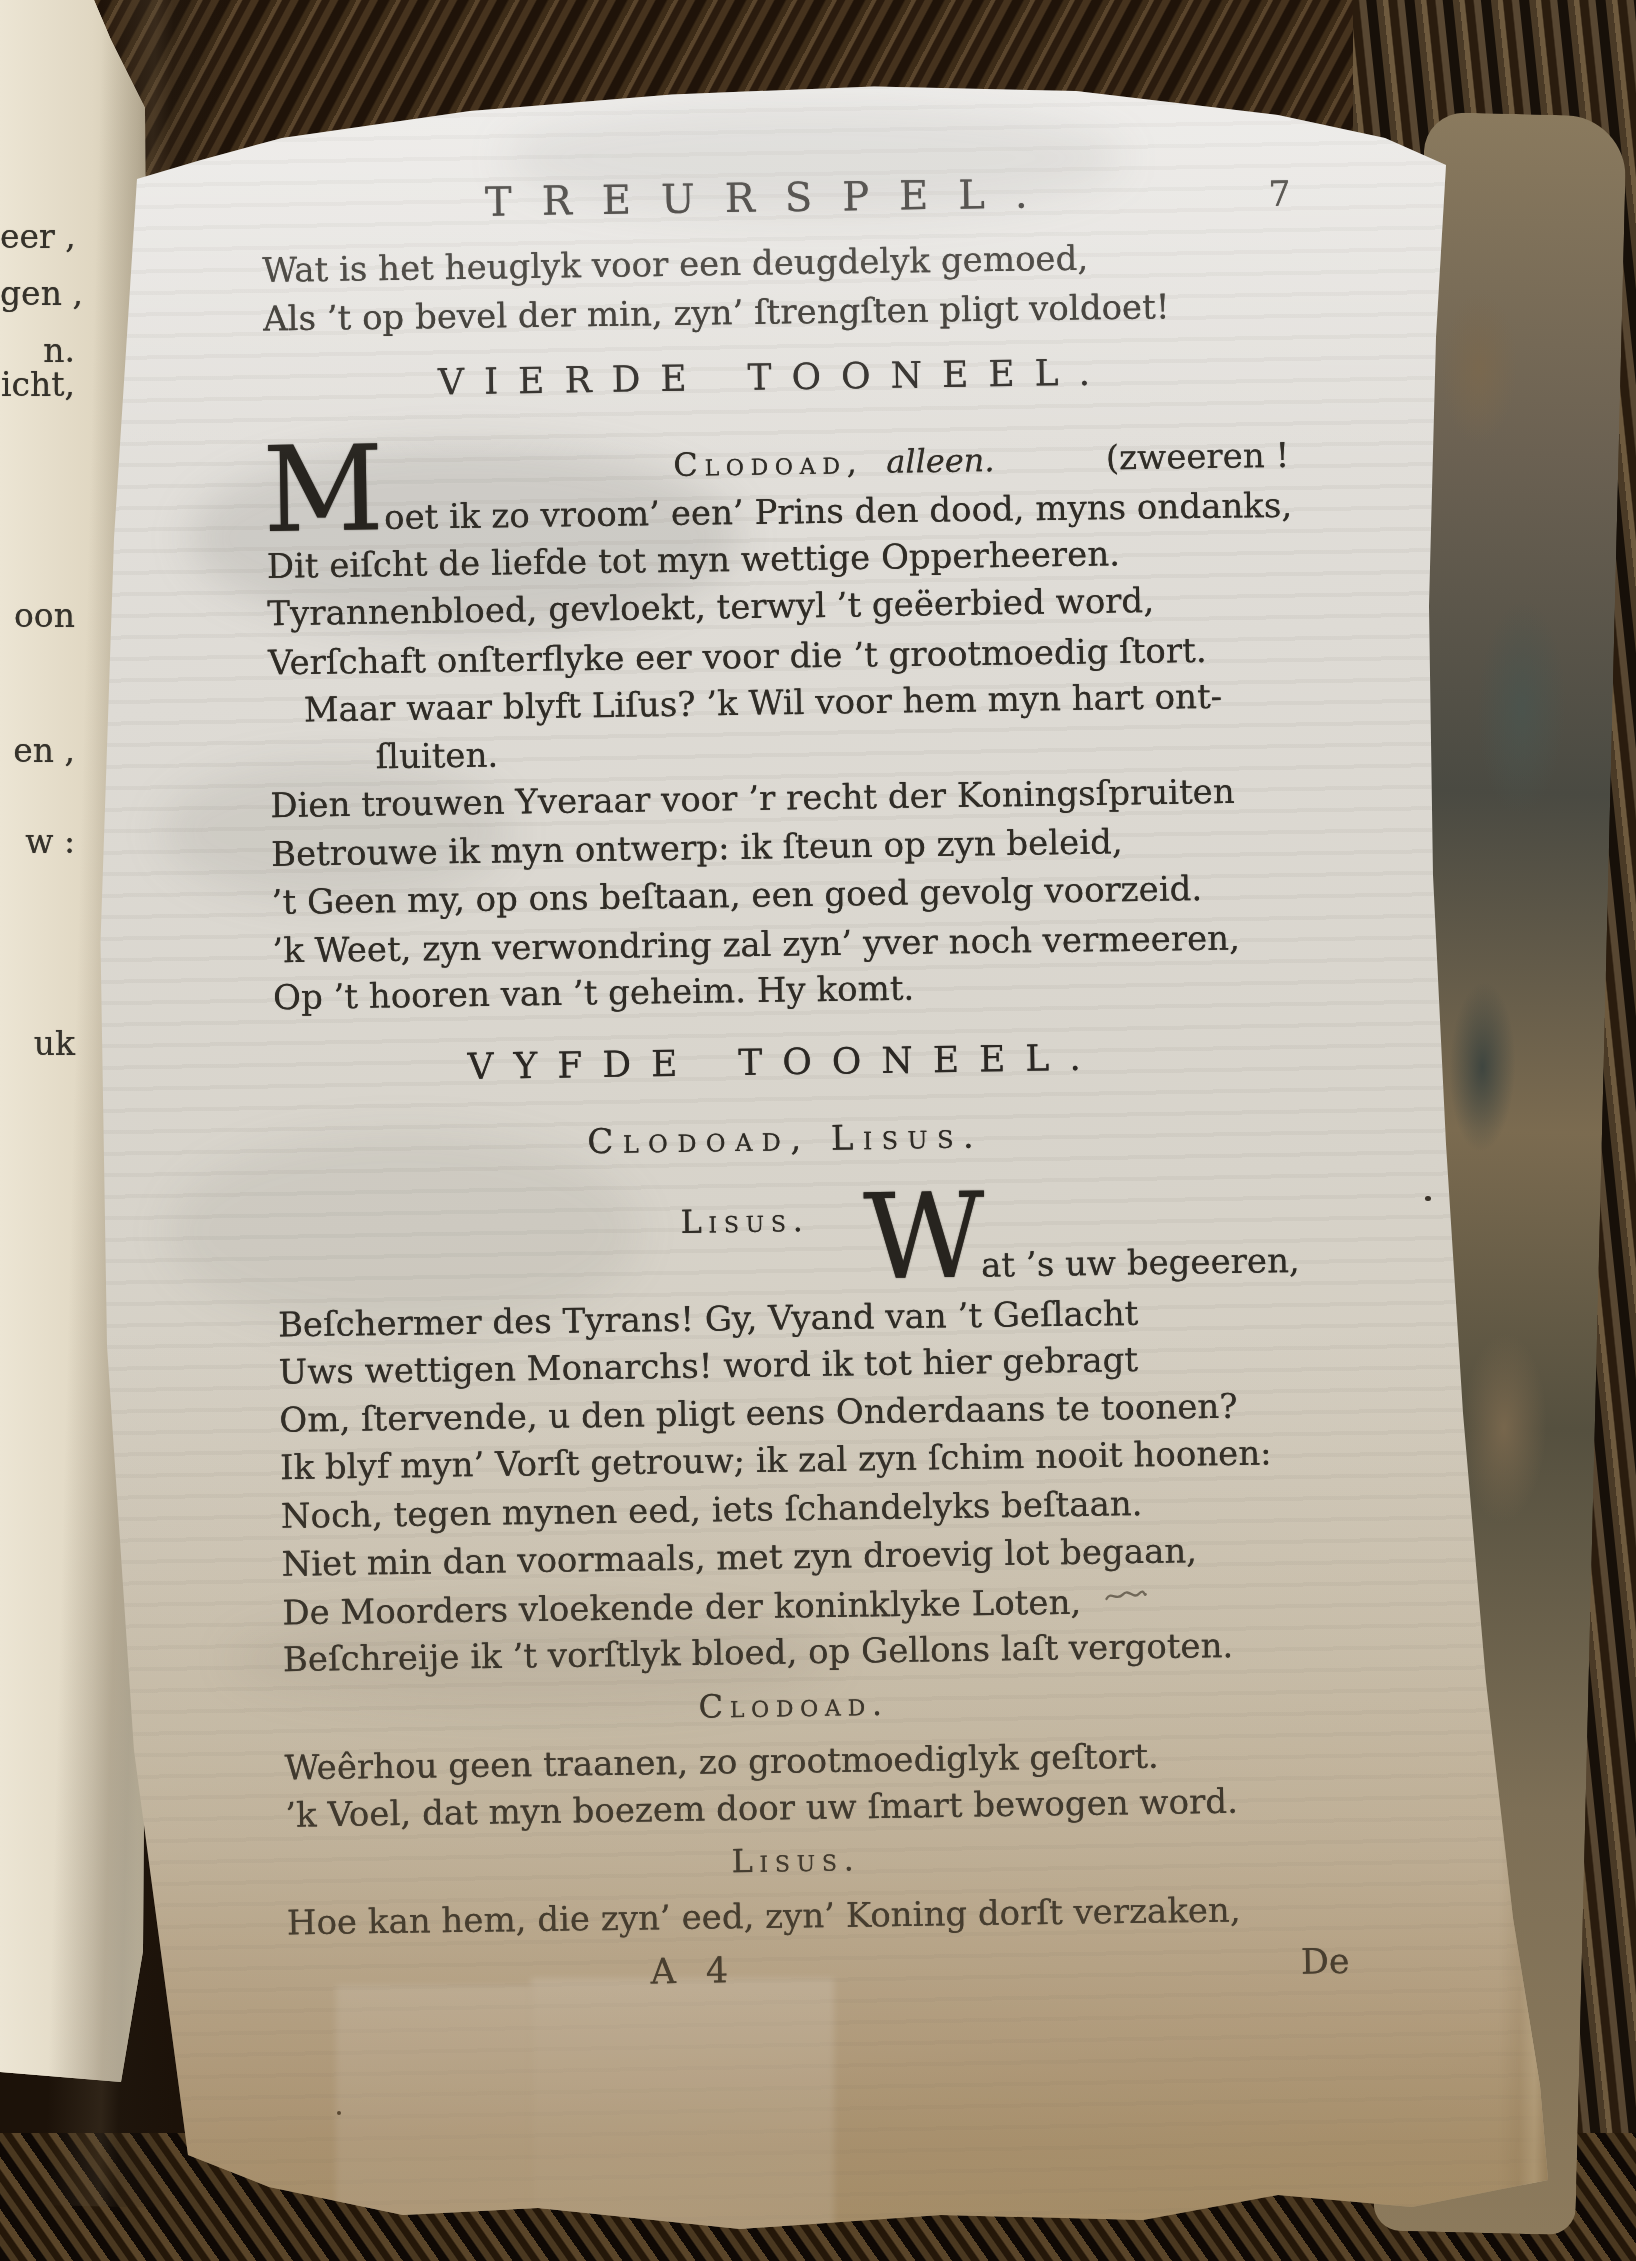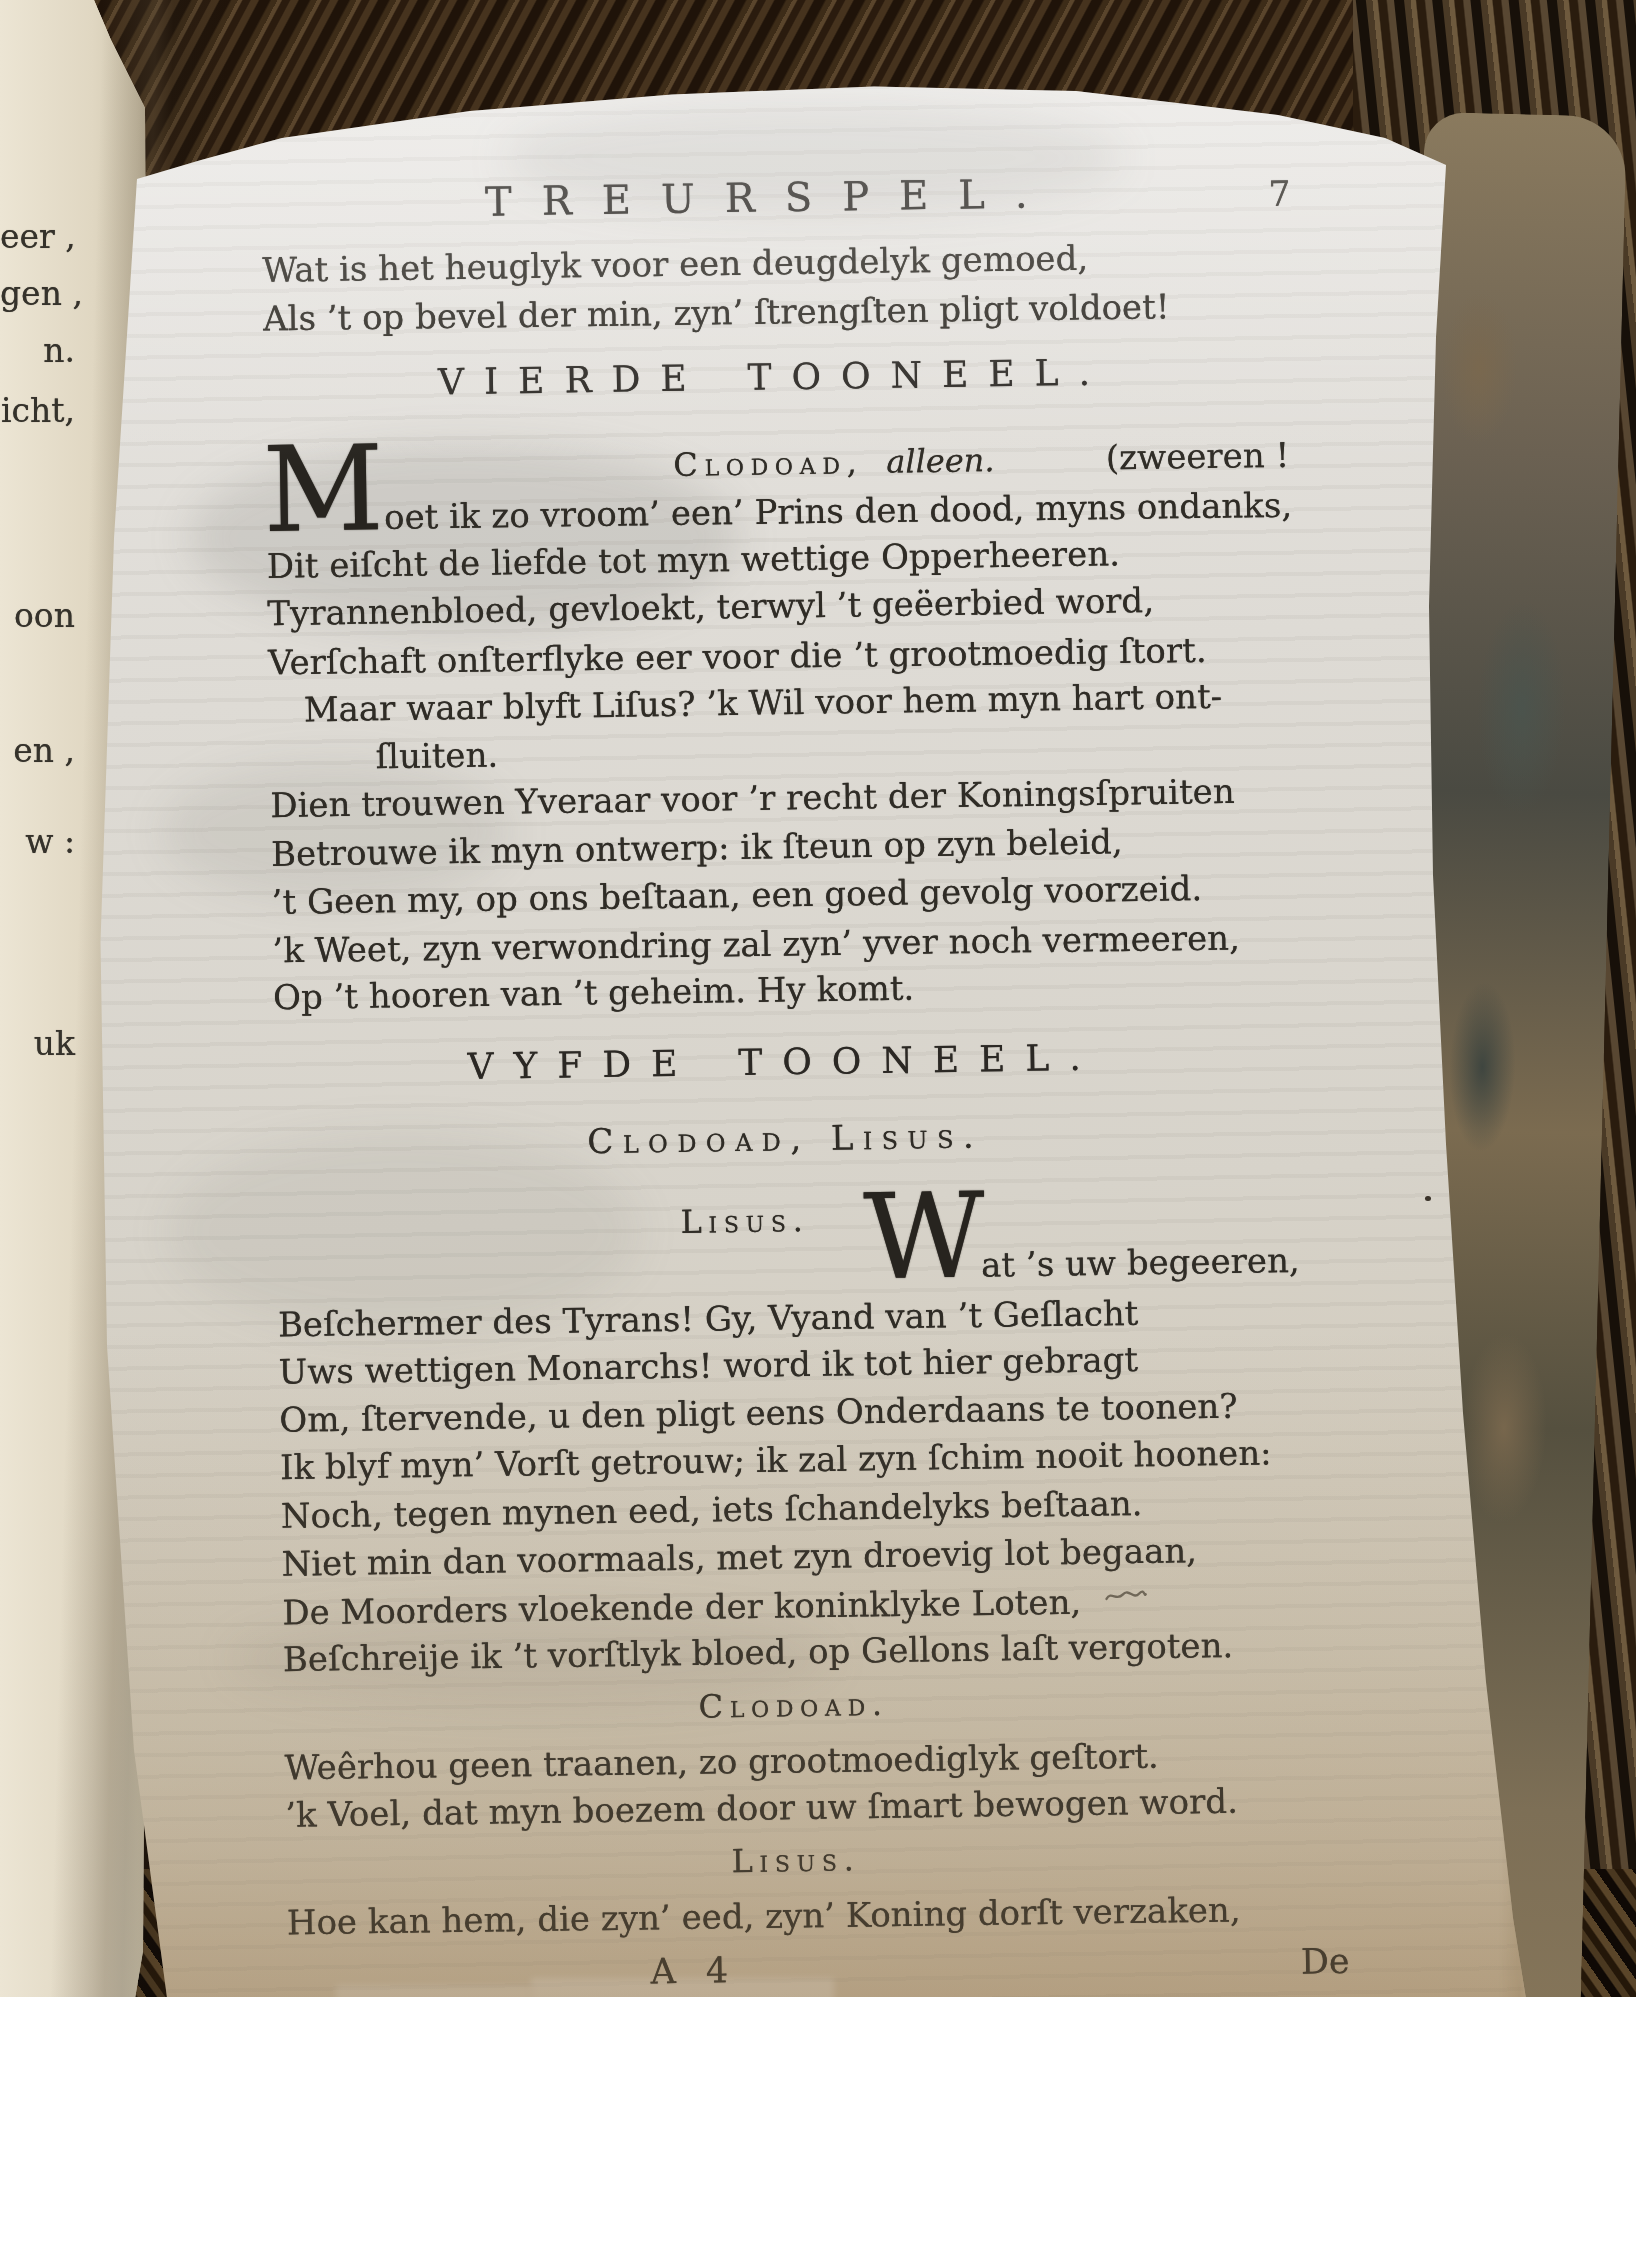--- a/index.html
+++ b/index.html
@@ -1,18 +1,18 @@
 <!DOCTYPE html>
 <html style="font-size:10.8px"><head>
 <meta charset="utf-8">
 <style>
   html,body{margin:0;padding:0;}
   #canvas{
     position:relative;
-    width:1636px;height:1997px;
+    width:1636px;height:2261px;
     overflow:hidden;
     background:#1c1209;
     font-family:"DejaVu Serif", serif;
   }
   
   .wood{position:absolute;}
   .wood-top{
     left:0;top:0;right:0;height:229px;
     background:repeating-linear-gradient(118deg,
       #5a452c 0 3.4px,#2a1b0e 4.7px 10.8px,#46331e 12px 18px,#1f1309 19.5px 28px,#3d2c18 30px 35px);
@@ -145,21 +145,21 @@
   <div class="wood wood-top"></div>
   <div class="wood wood-right"></div>
   <div class="wood wood-bottom"></div>
 
   <div class="cover-edge"></div>
 
   <div class="left-page">
     <div class="frag" style="top:217px">eer ,</div>
     <div class="frag" style="top:274px">gen ,</div>
     <div class="frag" style="top:331px">n.</div>
-    <div class="frag" style="top:391px">icht,</div>
+    <div class="frag" style="top:365px">icht,</div>
     <div class="frag" style="top:596px">oon</div>
     <div class="frag" style="top:731px">en ,</div>
     <div class="frag" style="top:822px">w :</div>
     <div class="frag" style="top:1024px">uk</div>
   </div>
 
   <div class="gutter-shadow"></div>
 
   <div class="page">
 

